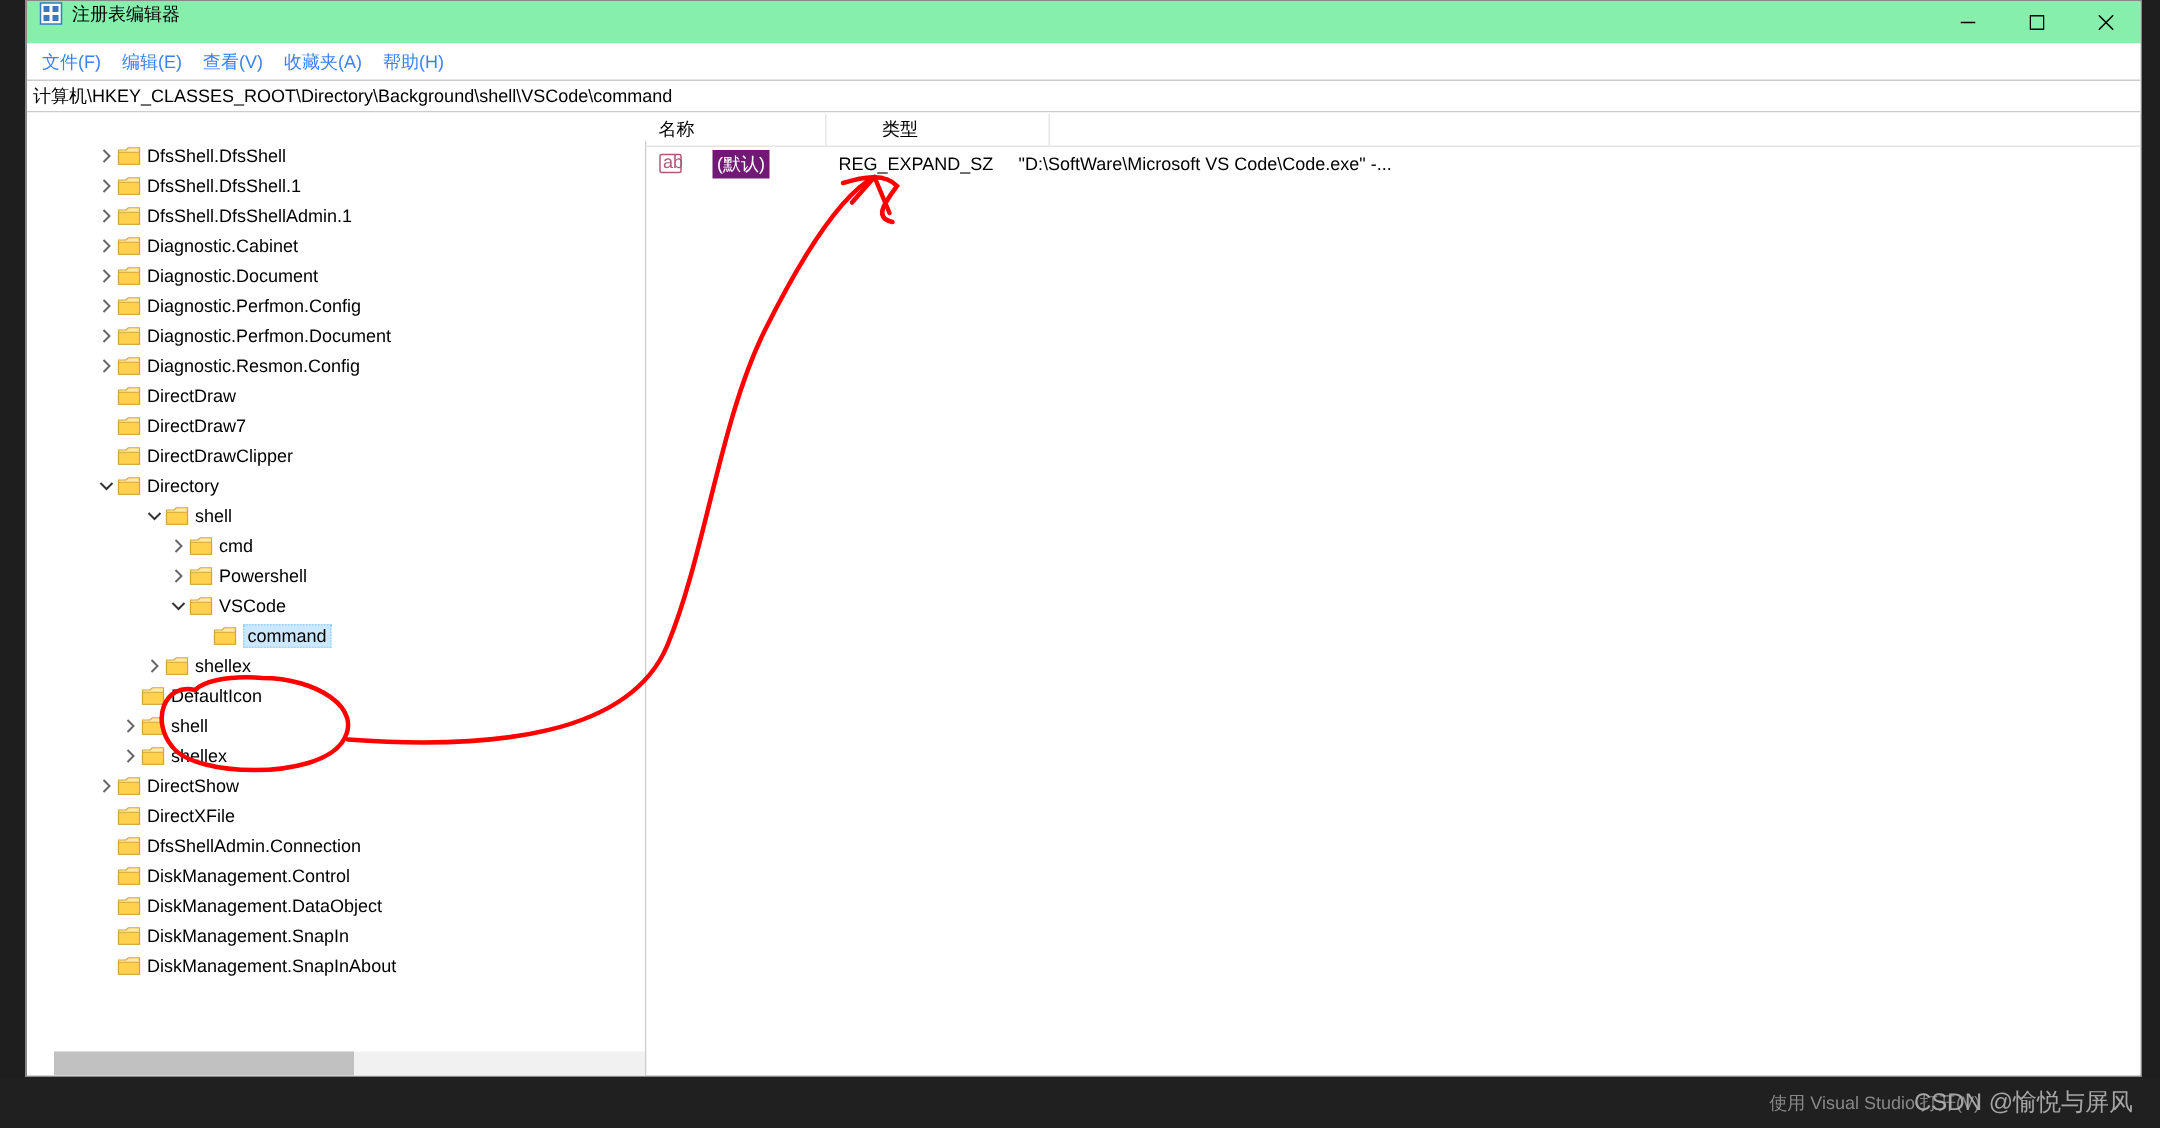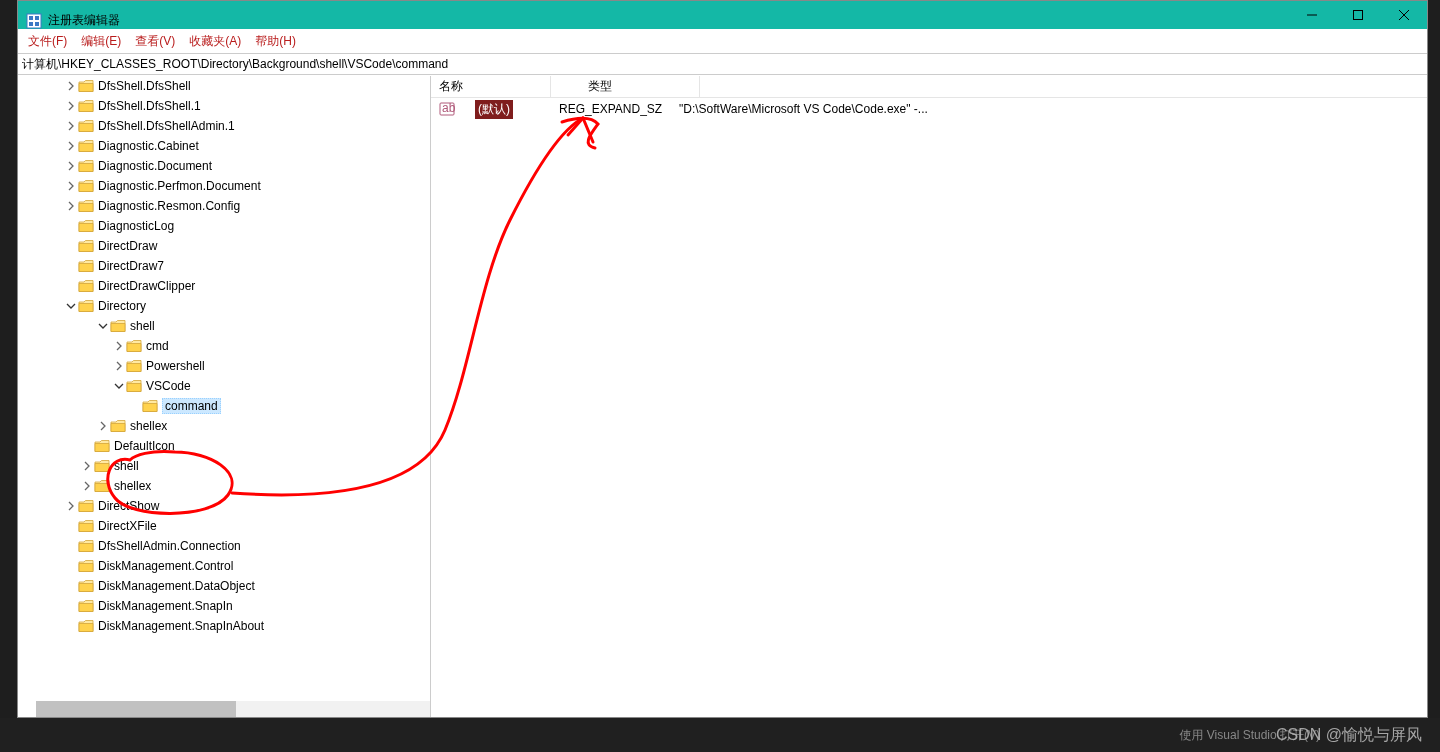--- a/index.html
+++ b/index.html
@@ -1,41 +1,41 @@
 <!DOCTYPE html>
 <html><head>
 <meta charset="utf-8">
 <style>
 * { box-sizing: border-box; margin: 0; padding: 0; font-family: "Microsoft YaHei", "Segoe UI", sans-serif; font-size: 12px; }
 html, body { width: 1440px; height: 752px; overflow: hidden; background: #1a1a1a; }
 .app-window { position: absolute; left: 17px; top: 0; width: 1411px; height: 718px; background: #fff; border: 1px solid #888; display: flex; flex-direction: column; }
-.title-bar { height: 28px; display: flex; align-items: flex-end; background: #14b8a6; }
+.title-bar { height: 28px; display: flex; align-items: flex-start; background: #86efac; }
 .title-bar .icon { width: 16px; height: 16px; margin: 0 6px 0 8px; }
 .title-bar .title { flex: 1; color: #000; }
 .title-bar .win-btn { width: 46px; height: 28px; display: flex; align-items: center; justify-content: center; color: #000; }
 .menu-bar { height: 24px; display: flex; align-items: center; padding-left: 10px; gap: 14px; background: #fff; }
-.menu-bar span { color: #b91c1c; cursor: default; }
+.menu-bar span { color: #3b82f6; cursor: default; }
 .address-bar { height: 22px; border-top: 1px solid #ccc; border-bottom: 1px solid #ccc; background: #fff; padding-left: 4px; display: flex; align-items: center; color: #000; }
 .content { flex: 1; display: flex; overflow: hidden; border-top: 1px solid #fff; }
-.tree-pane { width: 413px; overflow: hidden; position: relative; border-right: 1px solid #ccc; background: #fff; }
+.tree-pane { width: 413px; overflow: hidden; position: relative; border-right: 1px solid #ccc; background: #fff; margin-top: 18px; }
 .tree-scroll { overflow-y: auto; height: 100%; }
 .tree-scroll::-webkit-scrollbar { width: 16px; }
 .tree-scroll::-webkit-scrollbar-thumb { background: #c1c1c1; }
 .tree-scroll::-webkit-scrollbar-track { background: #f1f1f1; }
 .tree-item { height: 20px; display: flex; align-items: center; white-space: nowrap; color: #000; padding-left: var(--indent); }
 .tree-item .expander { width: 14px; height: 14px; display: inline-flex; align-items: center; justify-content: center; color: #666; }
 .tree-item .folder-icon { width: 16px; height: 14px; margin-right: 4px; }
 .tree-item.selected .label { background: #cce8ff; border: 1px dotted #99d1ff; padding: 0 2px; }
 .list-pane { flex: 1; background: #fff; position: relative; }
 .list-header { height: 22px; display: flex; align-items: center; border-bottom: 1px solid #e5e5e5; gap: 29px; }
 .list-header .col { padding-left: 8px; color: #000; border-right: 1px solid #e5e5e5; height: 100%; display: flex; align-items: center; }
 .list-row { height: 22px; display: flex; align-items: center; }
 .list-row .cell { padding-left: 8px; color: #000; display: flex; align-items: center; }
 .list-row .val-icon { width: 32px; height: 16px; margin-right: 4px; }
-.list-row .selected-name { background: #7f1d1d; color: #fff; padding: 1px 3px; }
+.list-row .selected-name { background: #701a75; color: #fff; padding: 1px 3px; }
 .hscroll { position: absolute; left: 18px; bottom: 0; width: 394px; height: 16px; background: #f1f1f1; }
 .hscroll .thumb { position: absolute; left: 0; top: 0; width: 200px; height: 16px; background: #c1c1c1; }
 .annotation { position: absolute; pointer-events: none; }
 .watermark { position: absolute; right: 18px; bottom: 6px; color: rgba(180,180,180,0.9); font-size: 16px; }
 .bg-strip { position: absolute; left: 0; top: 0; width: 17px; height: 752px; background: #1e1e1e; }
 .bg-right { position: absolute; right: 0; top: 0; width: 12px; height: 752px; background: #1e1e1e; }
 .bg-bottom { position: absolute; left: 0; bottom: 0; width: 1440px; height: 34px; background: #202020; color: #888; display:flex; align-items:center; justify-content:flex-end; padding-right:120px; font-size:12px;}
 svg { display: block; }
 </style>
 </head>
@@ -168,45 +168,49 @@
               <svg width="10" height="10">
                 <path d="M3 1 L7 5 L3 9" fill="none" stroke="#666" stroke-width="1.3"></path>
               </svg>
             </span>
             <span class="folder-icon">
               <svg width="16" height="14" viewBox="0 0 16 14">
                 <path d="M1 3 L6 3 L7.5 1.5 L15 1.5 L15 12.5 L1 12.5 Z" fill="#ffe9a2" stroke="#d4a63a" stroke-width="0.8"></path>
                 <path d="M1 4.5 L15 4.5 L15 12.5 L1 12.5 Z" fill="#ffd24d" stroke="#d4a63a" stroke-width="0.8"></path>
               </svg>
             </span>
+            <span class="label">Diagnostic.Perfmon.Config</span>
+          </div>
+          <div class="tree-item" style="--indent: 46px;">
+            <span class="expander">
+              <svg width="10" height="10">
+                <path d="M3 1 L7 5 L3 9" fill="none" stroke="#666" stroke-width="1.3"></path>
+              </svg>
+            </span>
+            <span class="folder-icon">
+              <svg width="16" height="14" viewBox="0 0 16 14">
+                <path d="M1 3 L6 3 L7.5 1.5 L15 1.5 L15 12.5 L1 12.5 Z" fill="#ffe9a2" stroke="#d4a63a" stroke-width="0.8"></path>
+                <path d="M1 4.5 L15 4.5 L15 12.5 L1 12.5 Z" fill="#ffd24d" stroke="#d4a63a" stroke-width="0.8"></path>
+              </svg>
+            </span>
             <span class="label">Diagnostic.Perfmon.Document</span>
           </div>
           <div class="tree-item" style="--indent: 46px;">
             <span class="expander">
               <svg width="10" height="10">
                 <path d="M3 1 L7 5 L3 9" fill="none" stroke="#666" stroke-width="1.3"></path>
               </svg>
             </span>
             <span class="folder-icon">
               <svg width="16" height="14" viewBox="0 0 16 14">
                 <path d="M1 3 L6 3 L7.5 1.5 L15 1.5 L15 12.5 L1 12.5 Z" fill="#ffe9a2" stroke="#d4a63a" stroke-width="0.8"></path>
                 <path d="M1 4.5 L15 4.5 L15 12.5 L1 12.5 Z" fill="#ffd24d" stroke="#d4a63a" stroke-width="0.8"></path>
               </svg>
             </span>
             <span class="label">Diagnostic.Resmon.Config</span>
-          </div>
-          <div class="tree-item" style="--indent: 46px;">
-            <span class="expander"></span>
-            <span class="folder-icon">
-              <svg width="16" height="14" viewBox="0 0 16 14">
-                <path d="M1 3 L6 3 L7.5 1.5 L15 1.5 L15 12.5 L1 12.5 Z" fill="#ffe9a2" stroke="#d4a63a" stroke-width="0.8"></path>
-                <path d="M1 4.5 L15 4.5 L15 12.5 L1 12.5 Z" fill="#ffd24d" stroke="#d4a63a" stroke-width="0.8"></path>
-              </svg>
-            </span>
-            <span class="label">DiagnosticLog</span>
           </div>
           <div class="tree-item" style="--indent: 46px;">
             <span class="expander"></span>
             <span class="folder-icon">
               <svg width="16" height="14" viewBox="0 0 16 14">
                 <path d="M1 3 L6 3 L7.5 1.5 L15 1.5 L15 12.5 L1 12.5 Z" fill="#ffe9a2" stroke="#d4a63a" stroke-width="0.8"></path>
                 <path d="M1 4.5 L15 4.5 L15 12.5 L1 12.5 Z" fill="#ffd24d" stroke="#d4a63a" stroke-width="0.8"></path>
               </svg>
             </span>
             <span class="label">DirectDraw</span>

